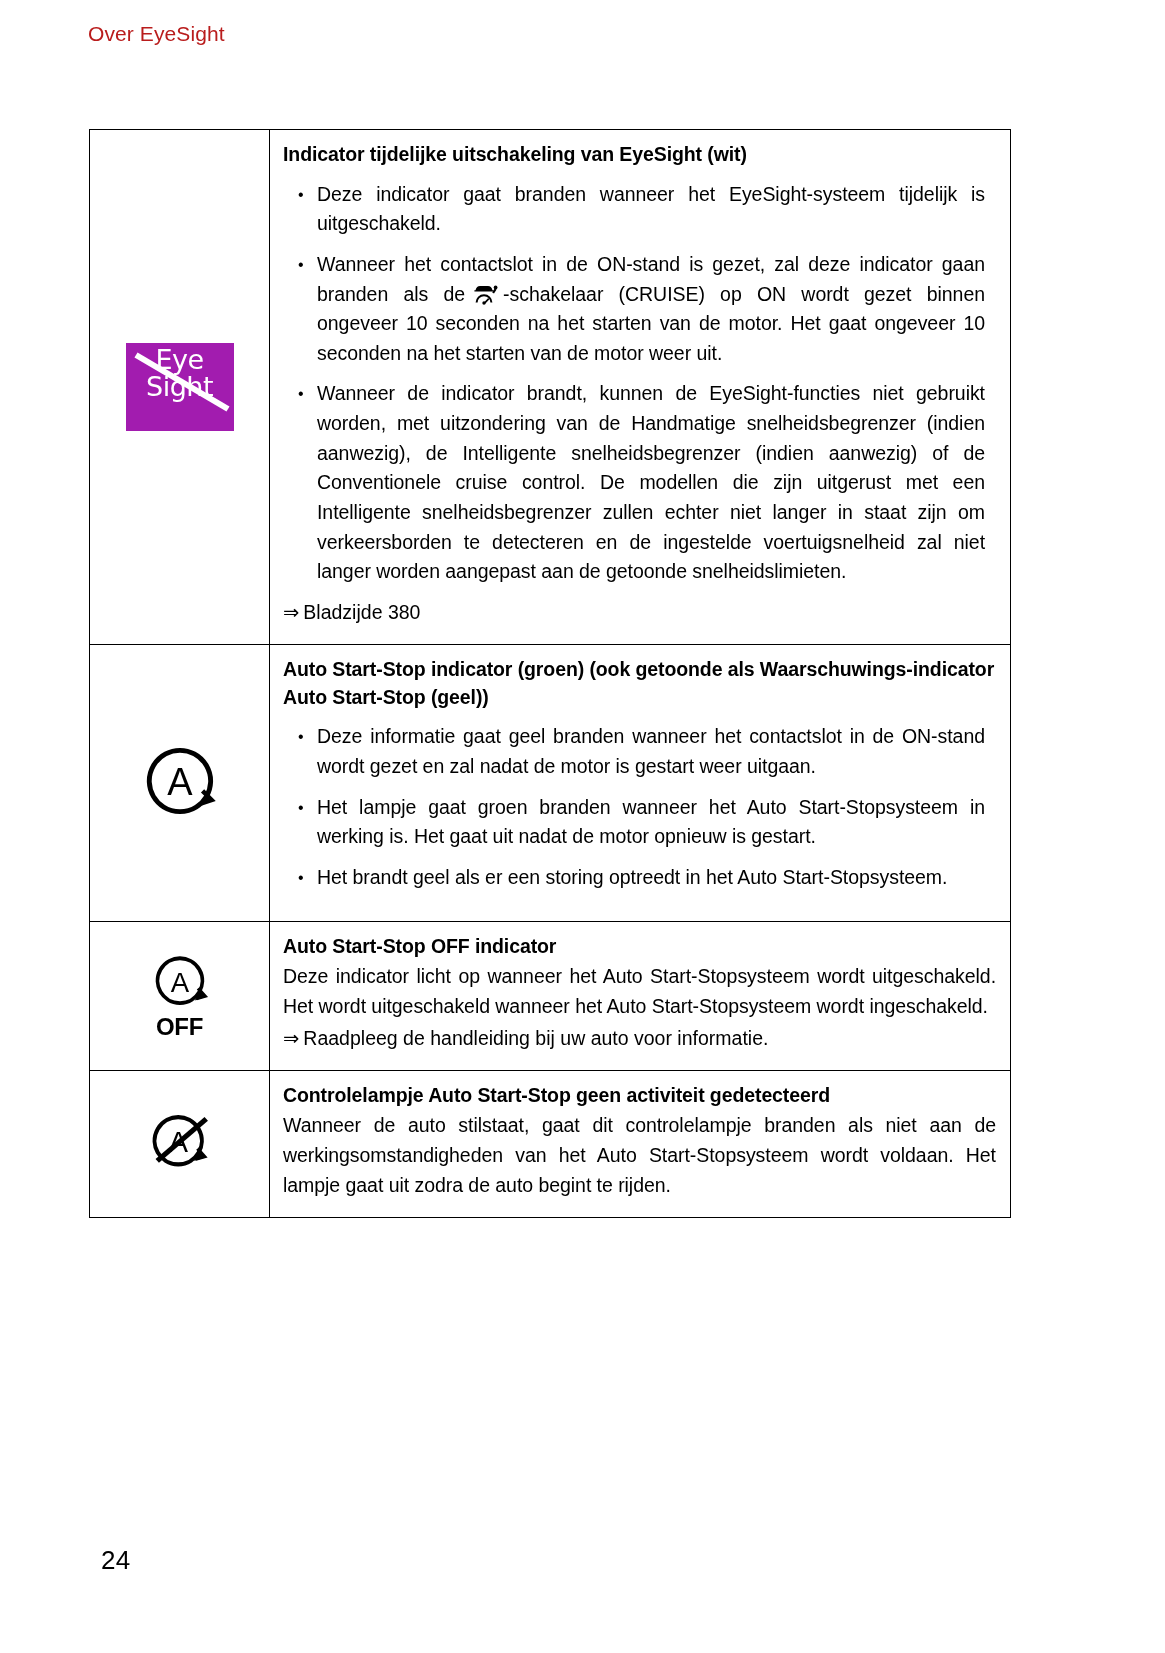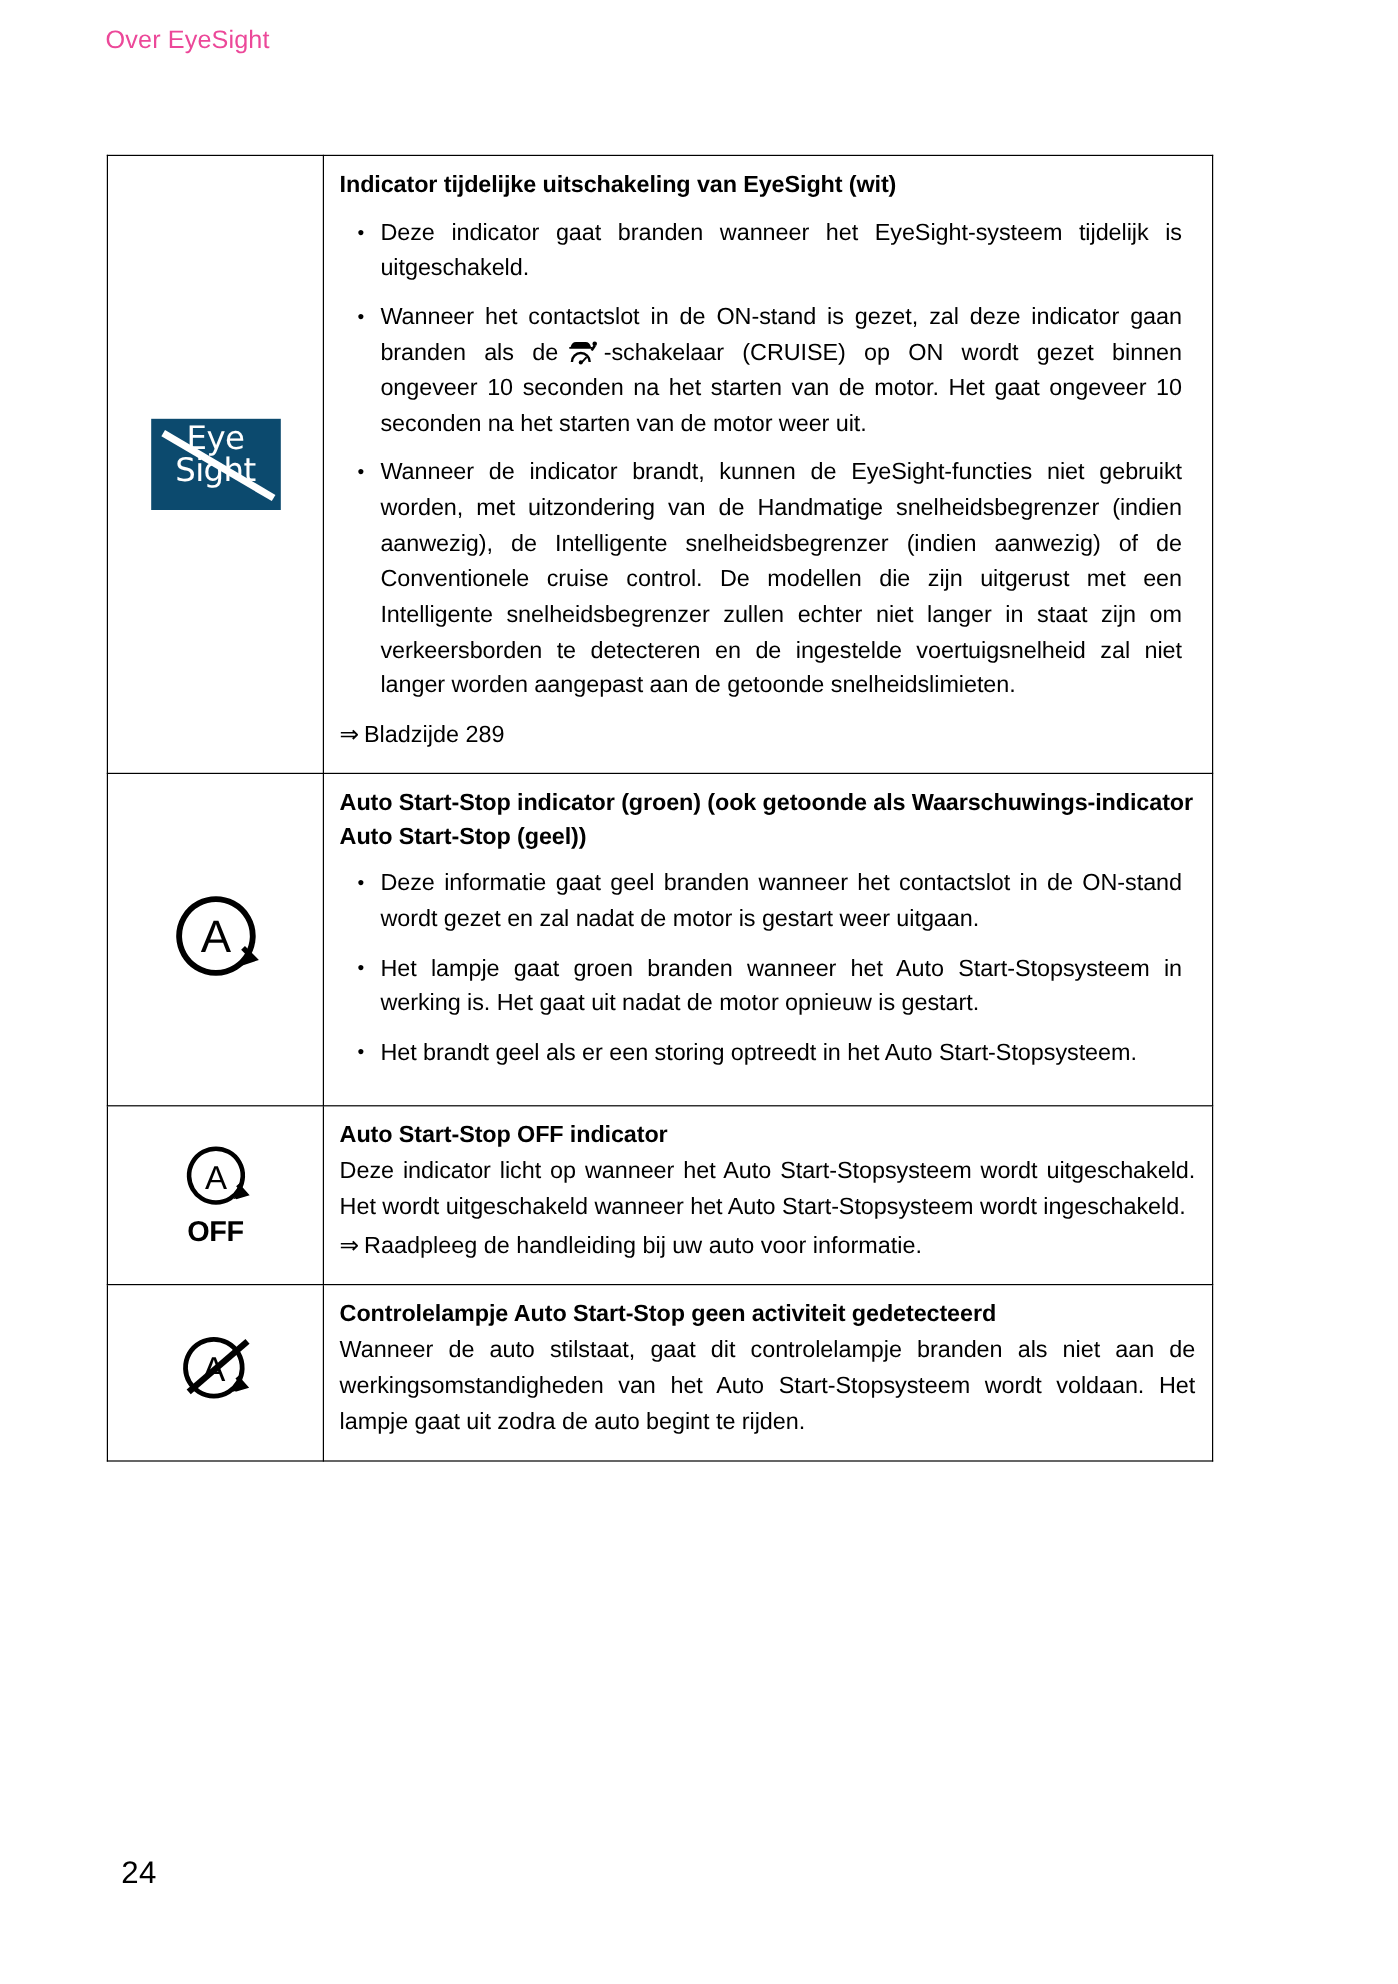--- a/index.html
+++ b/index.html
@@ -20,21 +20,21 @@
     width: 1165px;
     height: 1653px;
     box-sizing: border-box;
   }
   .page-header {
     position: absolute;
     left: 88px;
     top: 22px;
     font-size: 21px;
     letter-spacing: 0.1px;
-    color: #ec4899;
+    color: #b91c1c;
   }
   .indicator-table {
     position: absolute;
     left: 89px;
     top: 129px;
     width: 922px;
     border-collapse: collapse;
     table-layout: fixed;
   }
   .indicator-table td {
@@ -102,22 +102,22 @@
     width: 30px;
     height: 22px;
     vertical-align: -5px;
     margin: 0 4px;
   }
   
   .eyesight-badge {
     position: relative;
     display: inline-block;
     width: 108px;
-    height: 76px;
-    background: #0c4a6e;
+    height: 88px;
+    background: #a21caf;
     vertical-align: middle;
   }
   .eyesight-badge .es-text {
     position: absolute;
     left: 0;
     right: 0;
     top: 4px;
     color: #ffffff;
     font-size: 27px;
     font-weight: 500;
@@ -189,21 +189,21 @@
                     <path d="M6.5 6.2 C7.4 3.2 8.6 2.0 11.0 2.0 L19.0 2.0 C21.4 2.0 22.6 3.2 23.5 6.2 L24.6 6.2 L24.6 7.6 L5.4 7.6 L5.4 6.2 Z" fill="#000"></path>
                     <path d="M23.2 8.6 L25.6 4.6 L27.6 5.6 L25.0 9.4 Z" fill="#000"></path>
                     <circle cx="26.6" cy="3.4" r="1.9" fill="#000"></circle>
                     <path d="M15 10.2 A8.4 8.4 0 0 0 6.6 18.6 L8.6 18.6 A6.4 6.4 0 0 1 15 12.2 A6.4 6.4 0 0 1 21.4 18.6 L23.4 18.6 A8.4 8.4 0 0 0 15 10.2 Z" fill="#000"></path>
                     <path d="M15 18.6 L19.2 14.0 L20.4 15.2 L16.4 19.4 Z" fill="#000"></path>
                     <circle cx="15" cy="19.0" r="1.7" fill="#000"></circle>
                   </svg></span><span>-schakelaar (CRUISE) op ON wordt gezet binnen ongeveer 10 seconden na het starten van de motor. Het gaat ongeveer 10 seconden na het starten van de motor weer uit.</span></li>
             <li><span>Wanneer de indicator brandt, kunnen de EyeSight-functies niet gebruikt worden, met uitzondering van de Handmatige snelheidsbegrenzer (indien aanwezig), de Intelligente snelheidsbegrenzer (indien aanwezig) of de Conventionele cruise control. De modellen die zijn uitgerust met een Intelligente snelheidsbegrenzer zullen echter niet langer in staat zijn om verkeersborden te detecteren en de ingestelde voertuigsnelheid zal niet langer worden aangepast aan de getoonde snelheidslimieten.</span></li>
           </ul>
           <div class="ref-line">
-            <span class="ref-arrow">⇒</span><span>Bladzijde 289</span>
+            <span class="ref-arrow">⇒</span><span>Bladzijde 380</span>
           </div>
         </td>
       </tr>
 
       <tr>
         <td class="icon-cell">
           <span class="icon-wrap">
             <svg viewBox="0 0 82 82" width="74" height="74">
               <path d="M41 7 A34 34 0 1 1 40.9 7 Z" fill="none" stroke="#000" stroke-width="5.4"></path>
               <text x="41" y="56" text-anchor="middle" font-family="Liberation Sans, sans-serif" font-size="42" font-weight="400" fill="#000">A</text>

